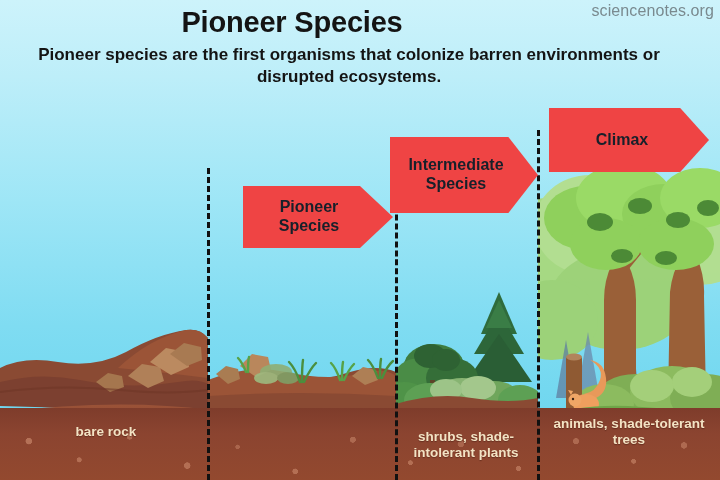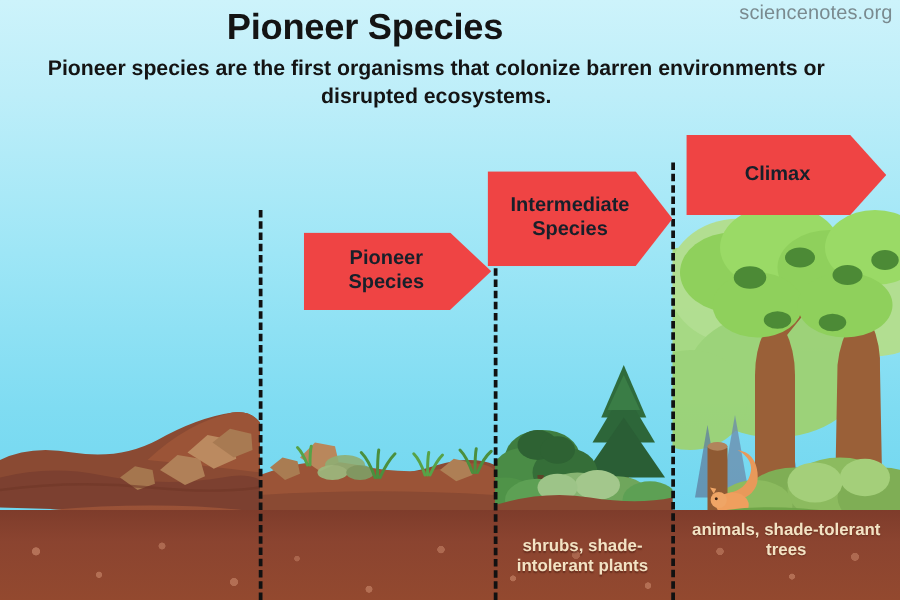--- a/index.html
+++ b/index.html
@@ -313,20 +313,21 @@
       <span>Species</span>
     </span>
   </div>
 
   <div class="arrow a3">
     <span>
       <span>Climax</span><br>
     </span>
   </div>
 
+  <div class="caption cap1">bare rock</div>
   <div class="caption cap3">shrubs, shade-intolerant plants</div>
   <div class="caption cap4">animals, shade-tolerant trees</div>
 
   <div class="watermark">sciencenotes.org</div>
   <div class="title">Pioneer Species</div>
   <div class="subtitle">Pioneer species are the first organisms that colonize barren environments or disrupted ecosystems.</div>
 
 </div>
 
 </body></html>

